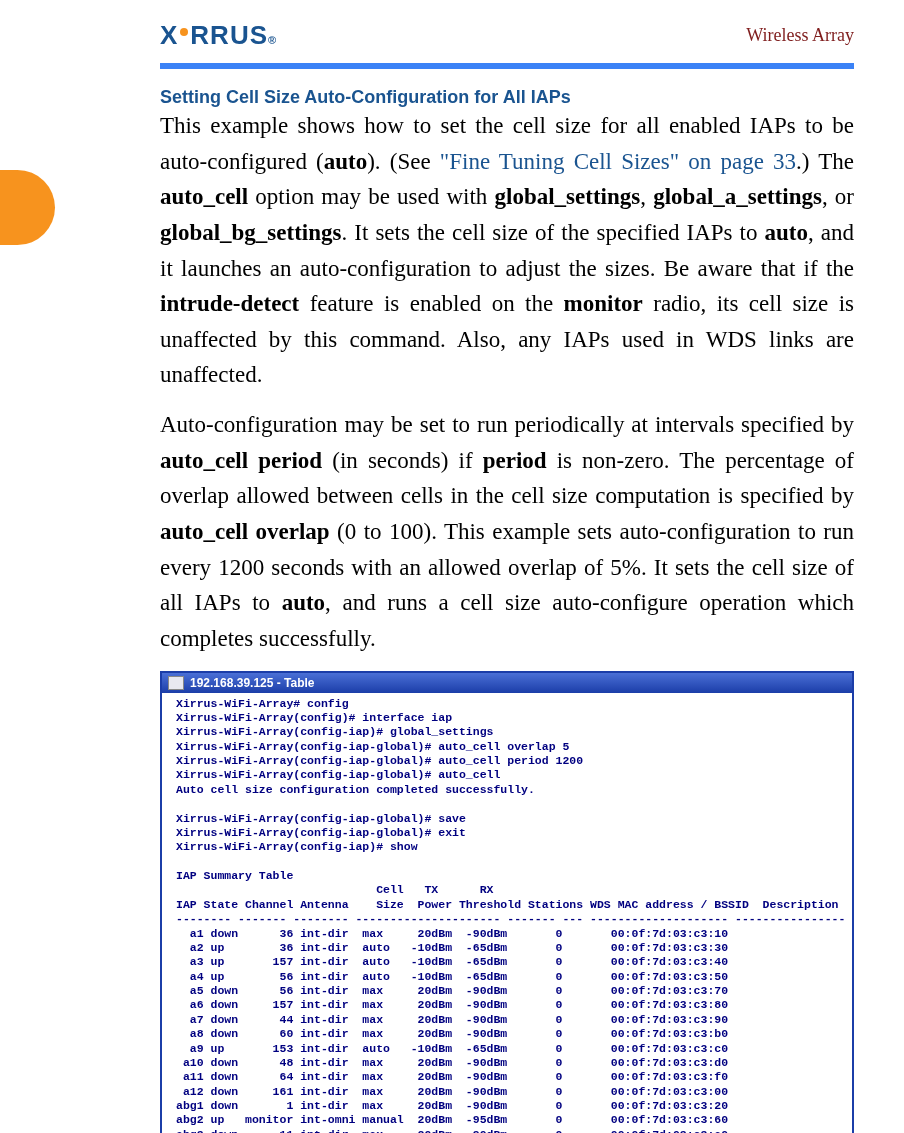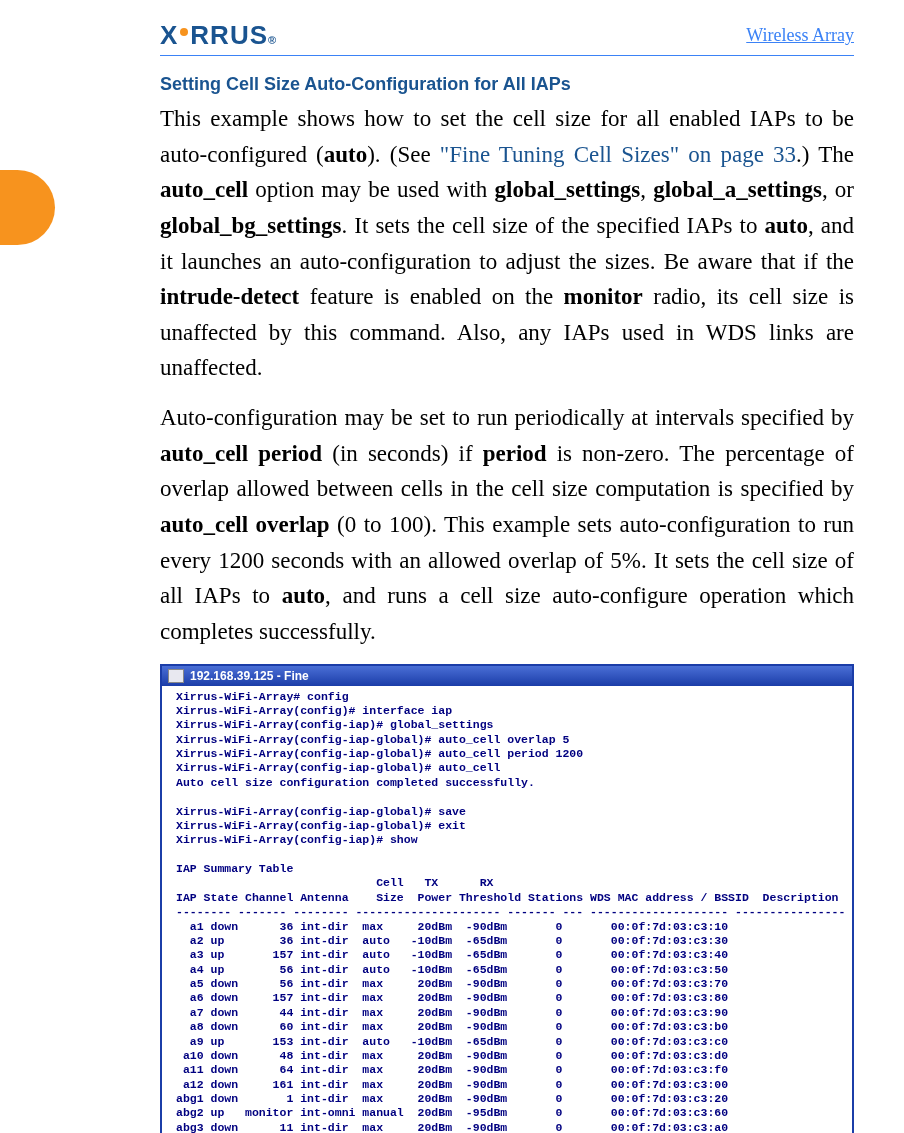--- a/index.html
+++ b/index.html
@@ -12,22 +12,22 @@
   }
   .page {
     position: relative;
     padding: 20px 50px 20px 50px;
     box-sizing: border-box;
   }
   .header {
     display: flex;
     justify-content: space-between;
     align-items: center;
-    border-bottom: 1px solid #3b82f6;
-    padding-bottom: 4px;
+    border-bottom: 6px solid #3b82f6;
+    padding-bottom: 12px;
     margin-bottom: 18px;
     margin-left: 110px;
   }
   .logo {
     display: flex;
     align-items: baseline;
     font-family: Arial, Helvetica, sans-serif;
     font-weight: 900;
     font-size: 26px;
     letter-spacing: 1px;
@@ -41,33 +41,31 @@
     display: inline-block;
     margin: 0 2px;
     position: relative;
     top: -8px;
   }
   .logo sup {
     font-size: 11px;
     vertical-align: super;
   }
   .header-right {
-    color: #3b82f6;
+    color: #7f1d1d;
     font-size: 18px;
-    text-decoration: underline;
   }
   .content {
     margin-left: 110px;
   }
   .section-title {
     color: #1a5490;
     font-family: Arial, Helvetica, sans-serif;
     font-weight: bold;
     font-size: 18px;
-    margin-bottom: 6px;
   }
   p.body {
     font-size: 23px;
     line-height: 1.55;
     text-align: justify;
     margin: 0 0 14px 0;
   }
   .link { color: #1a5490; }
   strong { font-weight: bold; }
   .tab {
@@ -167,21 +165,21 @@
       <span>This example shows how to set the cell size for all enabled IAPs to be auto-configured (</span><strong>auto</strong><span>). (See </span><span class="link">"Fine Tuning Cell Sizes" on page 33</span><span>.) The </span><strong>auto_cell</strong><span> option may be used with </span><strong>global_settings</strong><span>, </span><strong>global_a_settings</strong><span>, or </span><strong>global_bg_settings</strong><span>. It sets the cell size of the specified IAPs to </span><strong>auto</strong><span>, and it launches an auto-configuration to adjust the sizes. Be aware that if the </span><strong>intrude-detect</strong><span> feature is enabled on the </span><strong>monitor</strong><span> radio, its cell size is unaffected by this command. Also, any IAPs used in WDS links are unaffected.</span>
     </p>
 
     <p class="body">
       <span>Auto-configuration may be set to run periodically at intervals specified by </span><strong>auto_cell period</strong><span> (in seconds) if </span><strong>period</strong><span> is non-zero. The percentage of overlap allowed between cells in the cell size computation is specified by </span><strong>auto_cell overlap</strong><span> (0 to 100). This example sets auto-configuration to run every 1200 seconds with an allowed overlap of 5%. It sets the cell size of all IAPs to </span><strong>auto</strong><span>, and runs a cell size auto-configure operation which completes successfully.</span>
     </p>
 
     <div class="terminal-wrap term-border">
       <div class="term-titlebar">
         <span class="ticon"></span>
-        <span>192.168.39.125 - Fine</span>
+        <span>192.168.39.125 - Table</span>
       </div>
       <div class="term-body" id="term-body">Xirrus-WiFi-Array# config
 Xirrus-WiFi-Array(config)# interface iap
 Xirrus-WiFi-Array(config-iap)# global_settings
 Xirrus-WiFi-Array(config-iap-global)# auto_cell overlap 5
 Xirrus-WiFi-Array(config-iap-global)# auto_cell period 1200
 Xirrus-WiFi-Array(config-iap-global)# auto_cell
 Auto cell size configuration completed successfully.
 
 Xirrus-WiFi-Array(config-iap-global)# save

